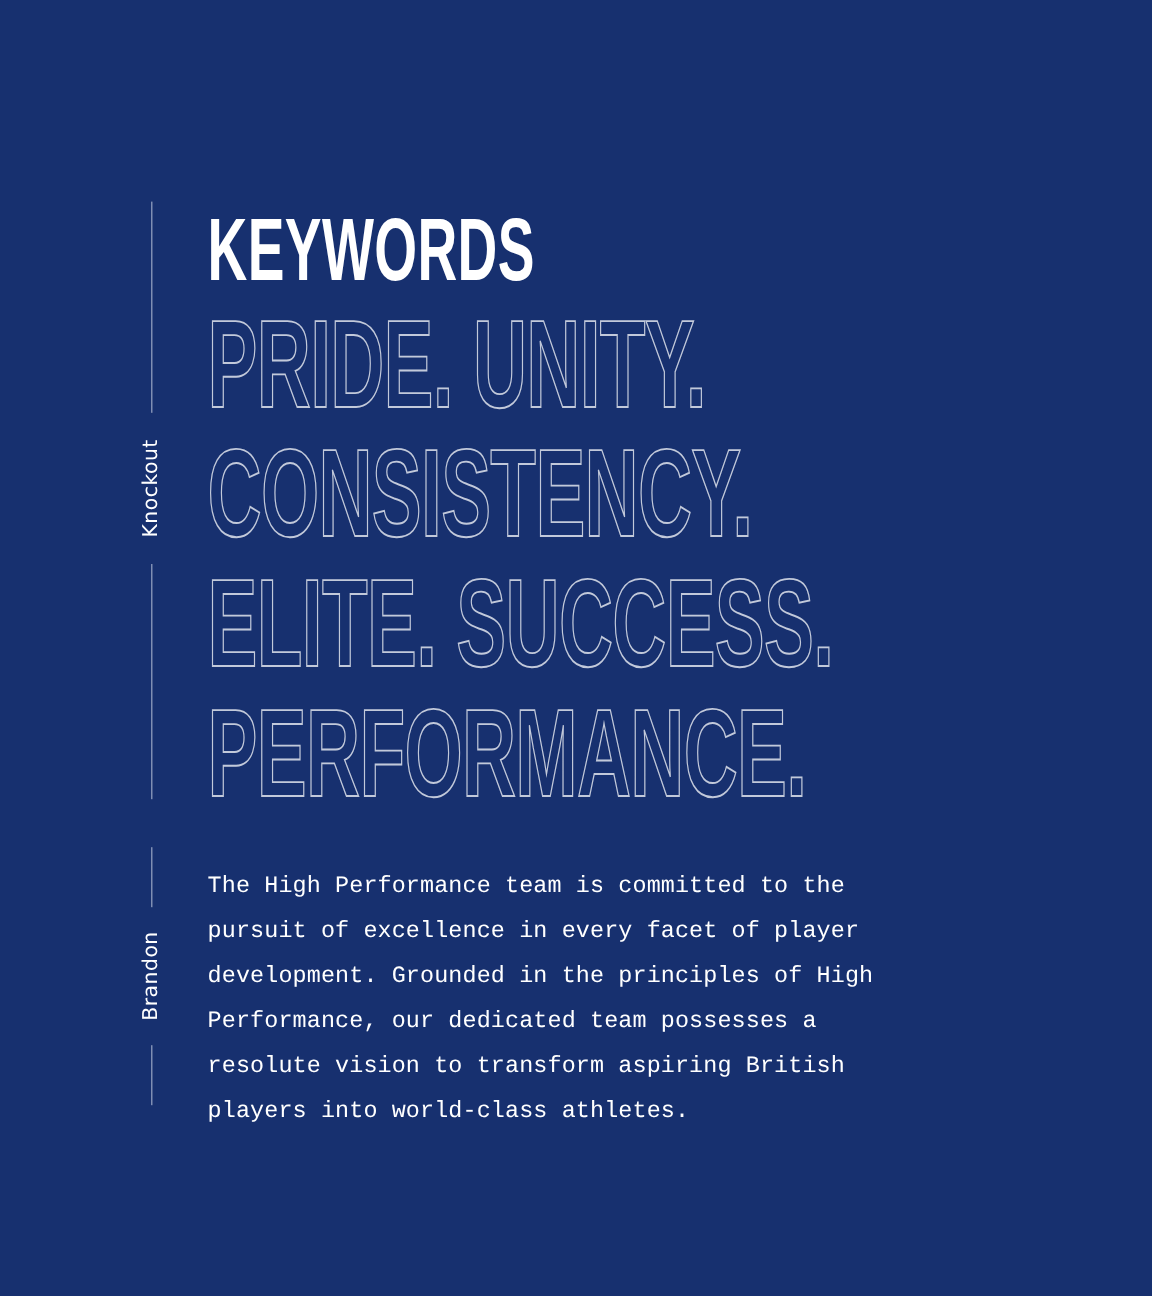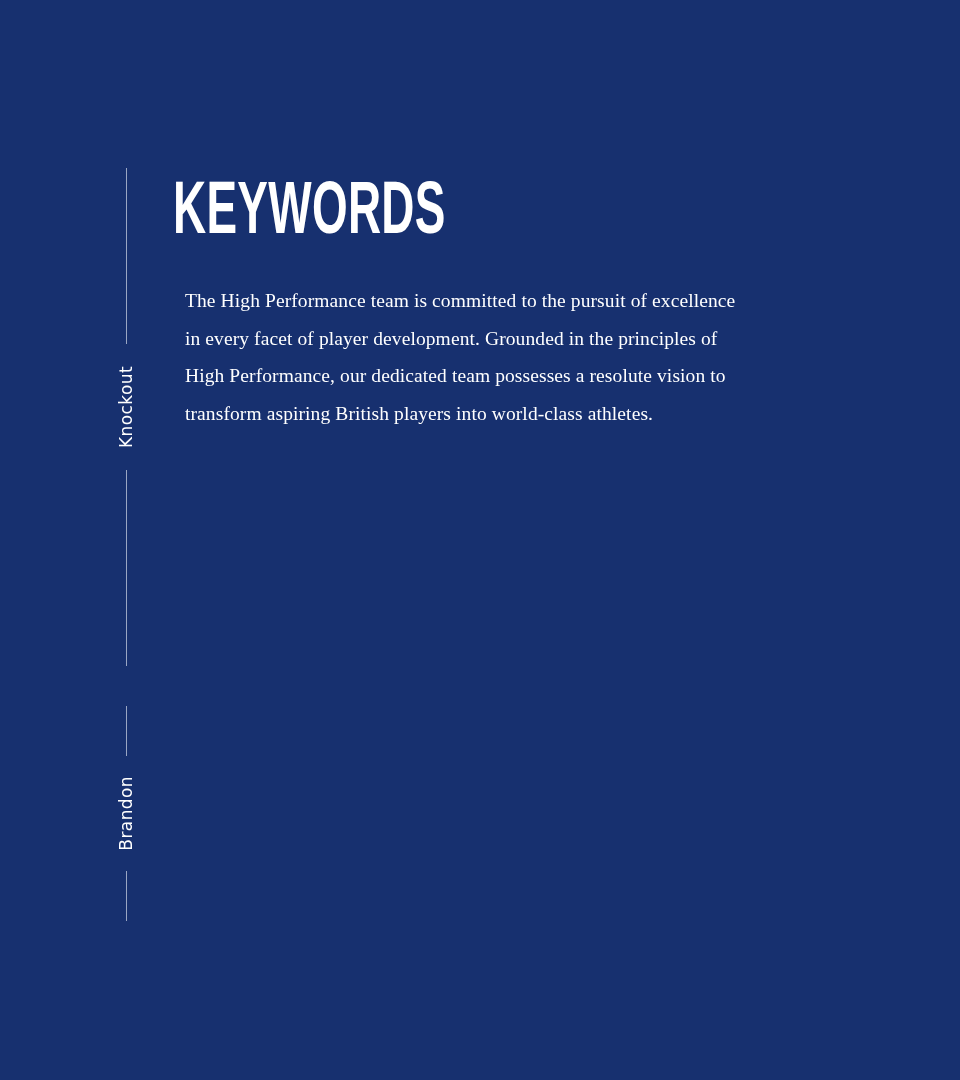--- a/index.html
+++ b/index.html
@@ -93,23 +93,23 @@
     white-space: nowrap;
     color: transparent;
     -webkit-text-stroke: 1.6px #c2c9da;
     text-stroke: 1.6px #c2c9da;
     transform: scaleX(0.60);
     transform-origin: left top;
     height: 108px;
   }
 
   .body-copy {
-    margin: 38px 0 0 12px;
+    margin: 38px 0 0 0;
     color: #ffffff;
-    font-family: Liberation Serif, serif;
+    font-family: Liberation Mono, monospace;
     font-size: 19.5px;
     line-height: 37.5px;
     letter-spacing: 0.1px;
     max-width: 560px;
   }
   .body-copy p { margin: 0; }
 </style>
 </head>
 <body>
 
@@ -124,19 +124,25 @@
   <div class="rail" id="rail-brandon">
     <div class="rail-line top"></div>
     <div class="rail-label">Brandon</div>
     <div class="rail-line bottom"></div>
   </div>
 
   <div id="content">
 
     <h1 class="page-title">KEYWORDS</h1>
 
+    <div class="keywords">
+      <div class="keyword-line">PRIDE. UNITY.</div>
+      <div class="keyword-line">CONSISTENCY.</div>
+      <div class="keyword-line">ELITE. SUCCESS.</div>
+      <div class="keyword-line">PERFORMANCE.</div>
+    </div>
 
     <div class="body-copy">
       <p>The High Performance team is committed to the pursuit of excellence in every facet of player development. Grounded in the principles of High Performance, our dedicated team possesses a resolute vision to transform aspiring British players into world-class athletes.</p>
     </div>
 
   </div>
 </div>
 
 </body></html>

